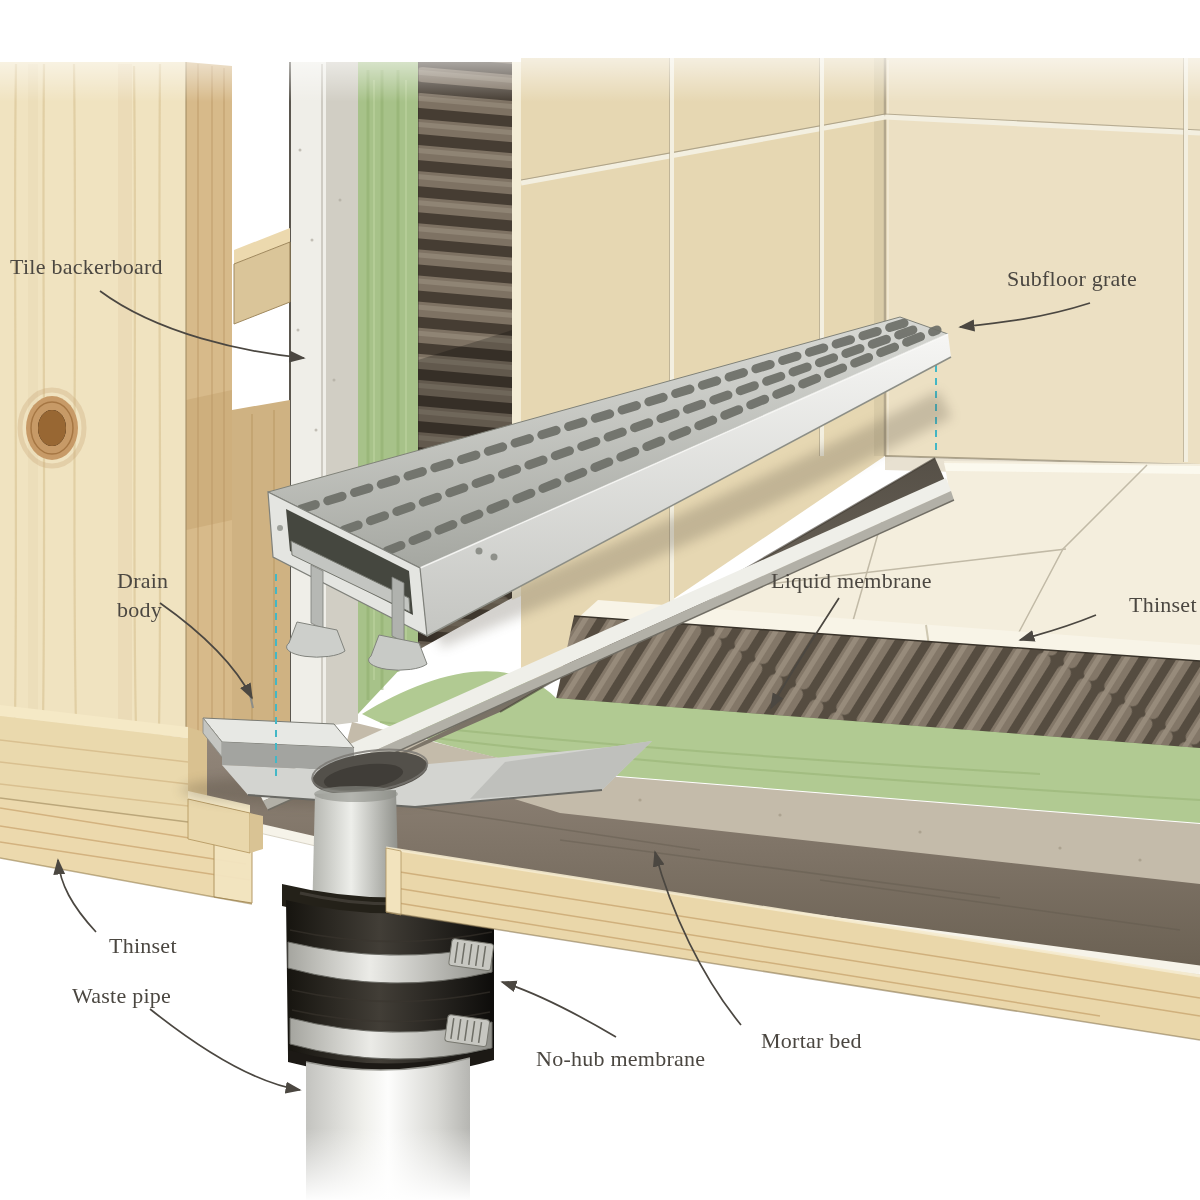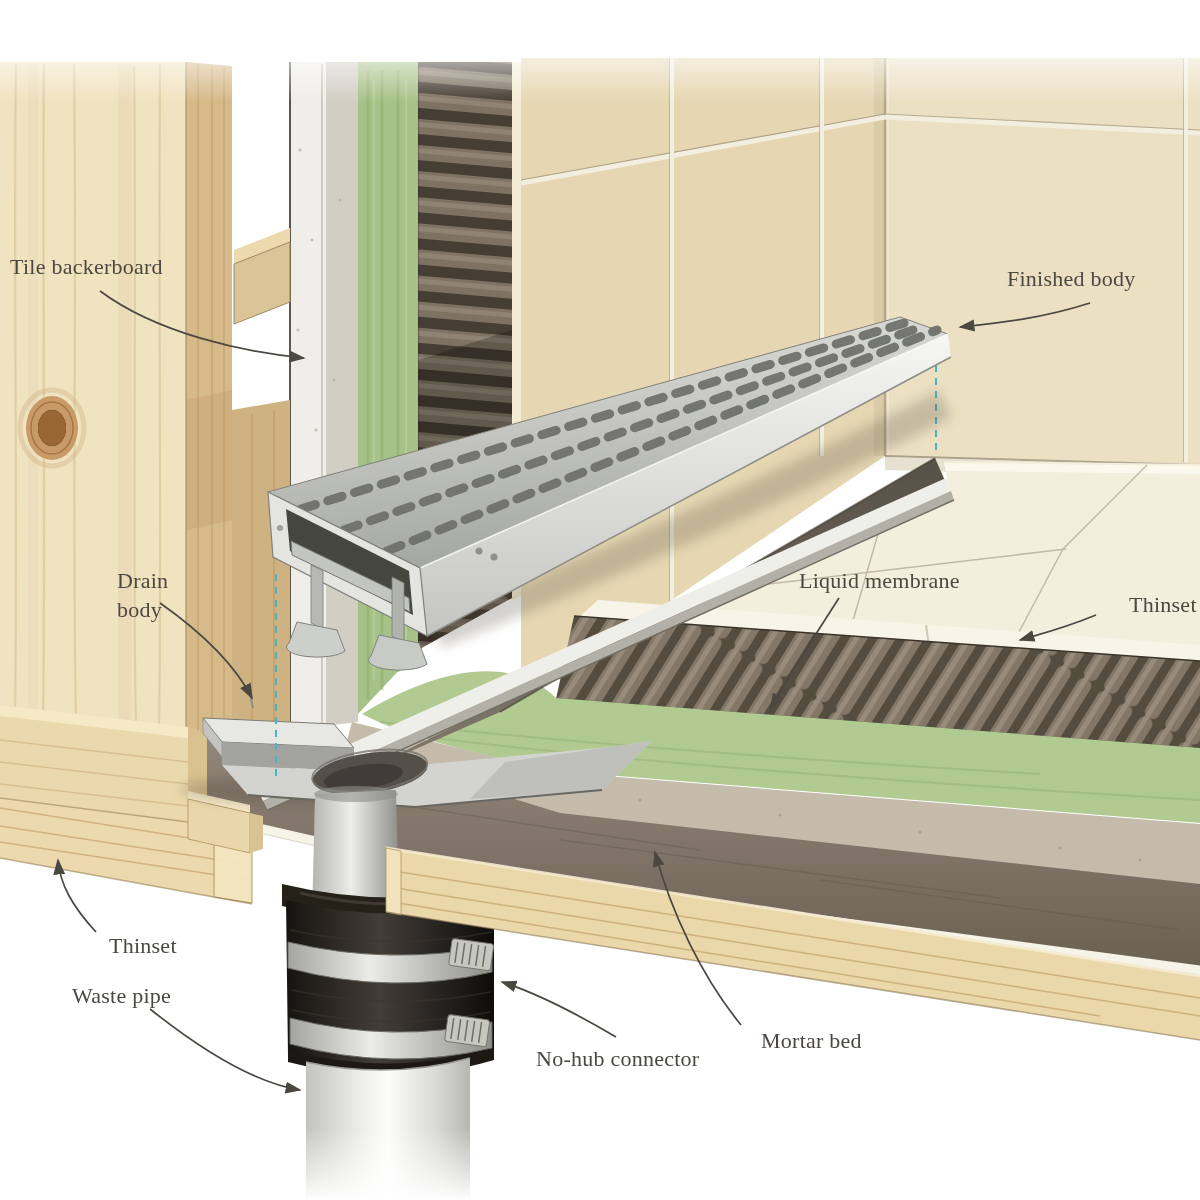--- a/index.html
+++ b/index.html
@@ -297,22 +297,22 @@
     <path d="M839,598 C812,640 789,675 771,708" marker-end="url(#arr)"></path>
     <path d="M1096,615 C1062,629 1040,634 1020,640" marker-end="url(#arr)"></path>
     <path d="M96,932 C72,906 60,884 58,860" marker-end="url(#arr)"></path>
     <path d="M150,1009 C214,1060 262,1084 300,1090" marker-end="url(#arr)"></path>
     <path d="M616,1037 C572,1011 530,991 502,982" marker-end="url(#arr)"></path>
     <path d="M741,1025 C702,977 671,912 655,852" marker-end="url(#arr)"></path>
   </g>
 </svg>
 
 <div class="lbl" style="left:10px;top:252px;">Tile backerboard</div>
-<div class="lbl" style="left:1007px;top:264px;">Finished body</div>
+<div class="lbl" style="left:1007px;top:264px;">Subfloor grate</div>
 <div class="lbl wrap" style="left:96px;top:566px;width:88px;margin-left:21px;">Drain body</div>
-<div class="lbl" style="left:771px;top:566px;margin-left:28px;">Liquid membrane</div>
+<div class="lbl" style="left:771px;top:566px;">Liquid membrane</div>
 <div class="lbl" style="left:1112px;top:590px;margin-left:17px;">Thinset</div>
 <div class="lbl" style="left:109px;top:931px;">Thinset</div>
 <div class="lbl" style="left:72px;top:981px;text-align:center;">Waste pipe</div>
-<div class="lbl" style="left:536px;top:1044px;">No-hub connector</div>
+<div class="lbl" style="left:536px;top:1044px;">No-hub membrane</div>
 <div class="lbl" style="left:761px;top:1026px;">Mortar bed</div>
 
 </div>
 
 </body></html>

